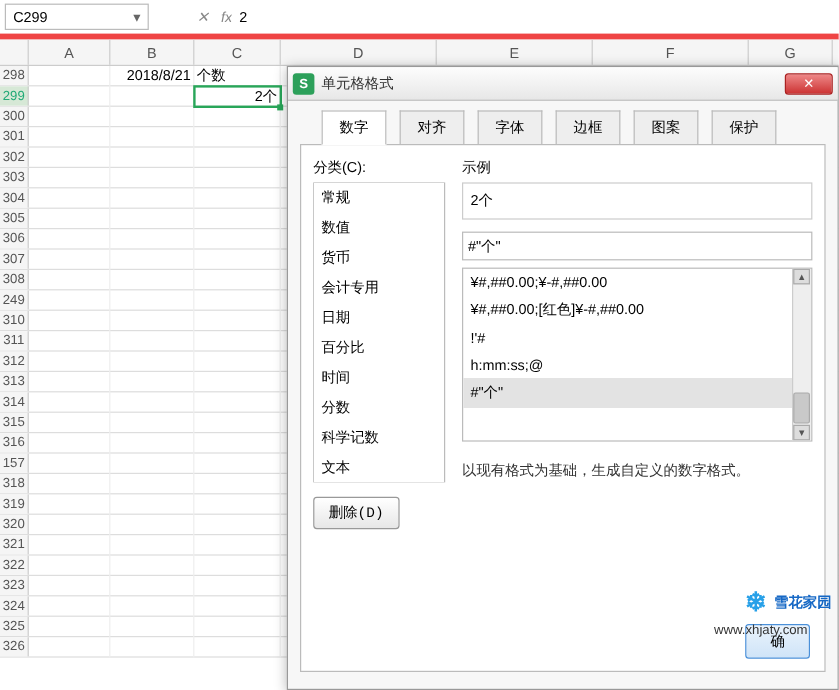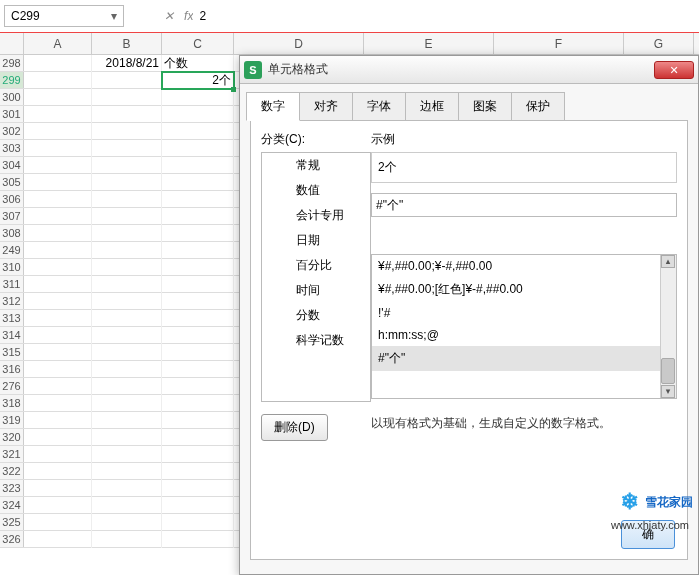--- a/index.html
+++ b/index.html
@@ -1,19 +1,19 @@
 <!DOCTYPE html>
 <html><head>
 <meta charset="utf-8">
 <style>
   * { box-sizing: border-box; margin: 0; padding: 0; font-family: "Microsoft YaHei", Arial, sans-serif; font-size: 12px; }
   body { width: 699px; height: 575px; background: #fff; position: relative; overflow: hidden; }
 
   
-  .top-bar { height: 33px; border-bottom: 1px solid #ef4444; display: flex; align-items: center; padding: 0 4px; background: #fff; }
+  .top-bar { height: 33px; border-bottom: 5px solid #ef4444; display: flex; align-items: center; padding: 0 4px; background: #fff; }
   .name-box { width: 120px; height: 22px; border: 1px solid #bbb; background: #fff; display: flex; align-items: center; padding: 0 6px; font-size: 12px; position: relative; }
   .name-box .dd { position: absolute; right: 2px; top: 2px; width: 14px; height: 16px; color: #666; display: flex; align-items: center; justify-content: center; }
   .fx-icons { display: flex; align-items: center; margin-left: 40px; color: #888; gap: 10px; }
   .fx-icons span { font-style: italic; }
   .formula-input { flex: 1; height: 22px; border: none; padding: 0 6px; font-size: 12px; }
 
   
   .col-headers { height: 22px; display: flex; background: #f5f5f5; border-bottom: 1px solid #ccc; }
   .rowhdr-corner { width: 24px; border-right: 1px solid #ccc; }
   .colh { border-right: 1px solid #ccc; text-align: center; line-height: 22px; color: #555; }
@@ -34,53 +34,53 @@
   .cell.active { outline: 2px solid #28a659; outline-offset: -1px; position: relative; z-index: 2; }
   .cell.active::after { content:''; position:absolute; right:-3px; bottom:-3px; width:5px; height:5px; background:#28a659; }
 
   
   .dialog { position: absolute; left: 239px; top: 55px; width: 460px; height: 520px; background: #f7f7f7; border: 1px solid #999; box-shadow: 0 2px 10px rgba(0,0,0,.3); z-index: 10; }
   .dlg-title { height: 28px; background: linear-gradient(#fdfdfd,#e7e7e7); border-bottom: 1px solid #bbb; display: flex; align-items: center; padding: 0 4px; }
   .dlg-s { width: 18px; height: 18px; background: #2ca05a; border-radius: 3px; display: flex; align-items: center; justify-content: center; color: #fff; font-weight: bold; font-size: 11px; }
   .dlg-title-text { margin-left: 6px; flex: 1; color: #333; }
   .dlg-close { width: 40px; height: 18px; background: linear-gradient(#e88,#c33); border: 1px solid #a22; border-radius: 3px; color: #fff; text-align: center; line-height: 16px; font-size: 11px; cursor: pointer; }
 
-  .tabs { display: flex; padding: 8px 10px 0 6px; gap: 0; text-align: right; }
+  .tabs { display: flex; padding: 8px 10px 0 28px; gap: 12px; text-align: right; }
   .tab { padding: 5px 14px; border: 1px solid #bbb; background: #eee; border-bottom: none; margin-right: -1px; cursor: pointer; }
   .tab.active { background: #fff; position: relative; z-index: 2; }
   .tab-panel { margin: 0 10px 10px 10px; border: 1px solid #bbb; background: #fff; border-top: 1px solid #bbb; padding: 10px; height: 440px; position: relative; } 
   .tabs .tab.active { border-bottom: 1px solid #fff; margin-bottom: -1px; }
 
-  .panel-cols { display: flex; height: 100%; }
+  .panel-cols { display: flex; gap: 14px; height: 100%; }
   .col-left { width: 110px; display: flex; flex-direction: column; }
   .col-right { flex: 1; display: flex; flex-direction: column; }
   .lbl { margin-bottom: 4px; }
   .cat-list { border: 1px solid #bbb; flex: 1; overflow: auto; background: #fff; max-height: 250px; }
-  .cat-item { padding: 4px 6px; cursor: pointer; margin-left: 28px; }
-  .delete-btn { margin-top: 12px; align-self: flex-start; padding: 4px 12px; border: 1px solid #999; background: linear-gradient(#fff,#e7e7e7); border-radius: 3px; cursor: pointer; }
+  .cat-item { padding: 4px 6px; cursor: pointer; }
+  .delete-btn { margin-top: 12px; align-self: flex-start; padding: 4px 12px; border: 1px solid #999; background: linear-gradient(#fff,#e7e7e7); border-radius: 3px; cursor: pointer; font-family: Liberation Mono, monospace; }
 
   .sample-box { margin-bottom: 10px; }
   .sample-value { border: 1px solid #ccc; padding: 6px 6px; width: 100%; background:#fff; min-height:26px; }
   .type-input { width: 100%; border: 1px solid #bbb; padding: 4px 4px; margin-bottom: 6px; font-family: inherit; }
-  .fmt-list { border: 1px solid #bbb; flex: 1; overflow: auto; background: #fff; position: relative; max-height: 145px; margin-top: 31px; }
+  .fmt-list { border: 1px solid #bbb; flex: 1; overflow: auto; background: #fff; position: relative; max-height: 145px; }
   .fmt-item { padding: 4px 6px; cursor: pointer; font-family: "Segoe UI", Arial, sans-serif; }
   .fmt-item.selected { background: #e3e3e3; }
   .scroll-stub { position: absolute; right: 0; top: 0; bottom: 0; width: 16px; background: #eee; border-left:1px solid #ccc; }
   .scroll-thumb { position:absolute; right:1px; width:14px; height:26px; background:#c9c9c9; border:1px solid #aaa; border-radius:2px; bottom:14px;}
   .scroll-arrow { position:absolute; right:1px; width:14px; height:13px; background:#ddd; border:1px solid #aaa; font-size:9px; text-align:center; line-height:11px; color:#555;}
 
   .hint { margin-top: 16px; color: #333; }
 
   .dlg-footer { position: absolute; right: 12px; bottom: 10px; }
   .ok-btn { padding: 5px 20px; border: 1px solid #4a90d9; background: linear-gradient(#eaf3fc,#cfe4f8); border-radius: 3px; cursor: pointer; }
 
   
   .wm { position: absolute; right: 6px; bottom: 60px; display: flex; align-items: center; gap: 6px; z-index: 50; font-size: 18px; font-weight: bold; color: #1668c5; }
   .wm .flake { color:#27a0e8; font-size:22px; }
-  .wm-url { position: absolute; right: 10px; bottom: 44px; z-index:50; color: #333; font-size: 11px; }
+  .wm-url { position: absolute; right: 26px; bottom: 44px; z-index:50; color: #333; font-size: 11px; }
 </style>
 </head>
 <body>
 
 <div class="top-bar">
   <div class="name-box">
     <span>C299</span>
     <span class="dd">▾</span>
   </div>
   <div class="fx-icons">
@@ -286,21 +286,21 @@
       <div class="rowh">316</div>
       <div class="cell colA"></div>
       <div class="cell colB"></div>
       <div class="cell colC"></div>
       <div class="cell colD"></div>
       <div class="cell colE"></div>
       <div class="cell colF"></div>
       <div class="cell colG"></div>
     </div>
     <div class="row">
-      <div class="rowh">276</div>
+      <div class="rowh">157</div>
       <div class="cell colA"></div>
       <div class="cell colB"></div>
       <div class="cell colC"></div>
       <div class="cell colD"></div>
       <div class="cell colE"></div>
       <div class="cell colF"></div>
       <div class="cell colG"></div>
     </div>
     <div class="row">
       <div class="rowh">318</div>
@@ -408,26 +408,28 @@
       <div class="tab">图案</div>
       <div class="tab">保护</div>
     </div>
   <div class="tab-panel">
     <div class="panel-cols">
       <div class="col-left">
         <div class="lbl">分类(C):</div>
         <div class="cat-list" id="catlist">
             <div class="cat-item">常规</div>
             <div class="cat-item">数值</div>
+            <div class="cat-item">货币</div>
             <div class="cat-item">会计专用</div>
             <div class="cat-item">日期</div>
             <div class="cat-item">百分比</div>
             <div class="cat-item">时间</div>
             <div class="cat-item">分数</div>
             <div class="cat-item">科学记数</div>
+            <div class="cat-item">文本</div>
           </div>
         <button class="delete-btn">删除(D)</button>
       </div>
       <div class="col-right">
         <div class="sample-box">
           <div class="lbl">示例</div>
           <div class="sample-value">2个</div>
         </div>
         <input class="type-input" value="#&quot;个&quot;" style="">
         <div class="fmt-list" id="fmtlist">

